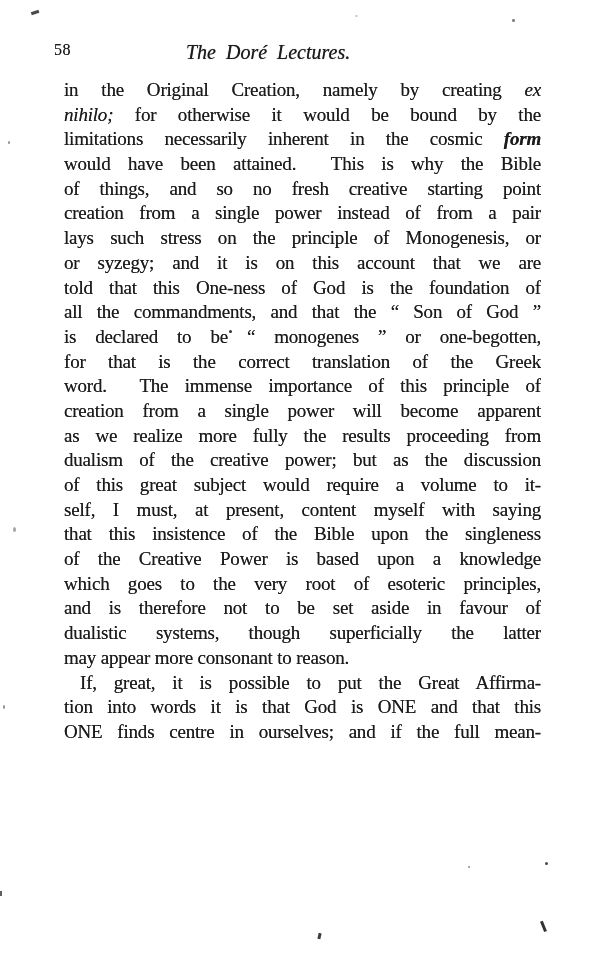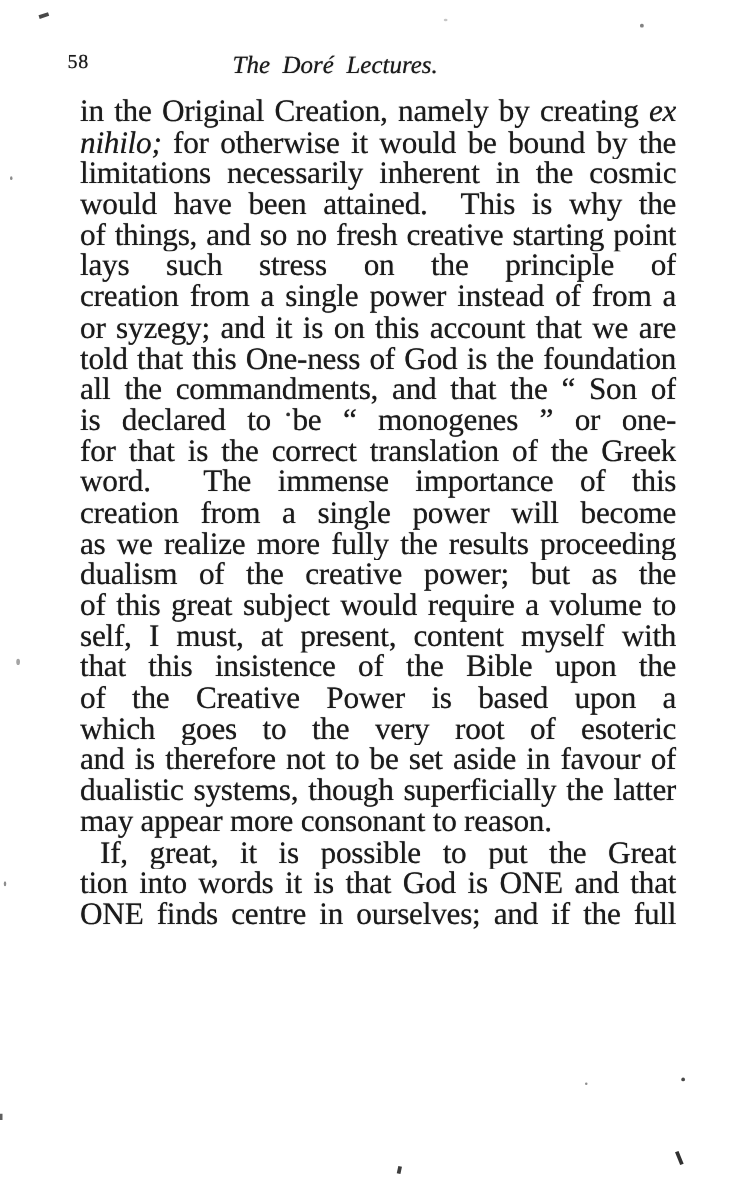--- a/index.html
+++ b/index.html
@@ -18,21 +18,21 @@
     text-shadow:0 0 0.6px rgba(27,27,27,0.7);
   }
   .hdr-title {
     position:absolute; left:186px; top:41px;
     font-size:20px; font-style:italic; word-spacing:5px;
     text-shadow:0 0 0.7px rgba(27,27,27,0.8);
     text-align:center;
   }
   .body-text {
     position:absolute; left:64px; top:78px; width:477px;
-    font-size:25px; line-height:24.7px; letter-spacing:-0.2px;
+    font-size:19px; line-height:24.7px; letter-spacing:-0.2px;
     text-shadow:0 0 0.6px rgba(27,27,27,0.75);
   }
   .line {
     height:24.7px; overflow:hidden;
     text-align:justify; text-align-last:justify;
   }
   .line.lastline { text-align-last:left; }
   .line.firstline { text-indent:16px; }
   .it { font-style:italic; }
   .bd { font-weight:bold; }
@@ -45,22 +45,22 @@
 <div class="hdr-num">58</div>
 
 <div class="hdr-title">The Doré Lectures.</div>
 
 <div class="body-text" id="body-text">
     <div class="line"><span>in the Original Creation, namely by creating </span><span class="it">ex</span></div>
     <div class="line"><span class="it">nihilo;</span><span> for otherwise it would be bound by the</span></div>
     <div class="line"><span>limitations necessarily inherent in the cosmic </span><span class="it bd">form</span></div>
     <div class="line"><span>would have been attained.&nbsp; This is why the Bible</span></div>
     <div class="line"><span>of things, and so no fresh creative starting point</span></div>
+    <div class="line"><span>creation from a single power instead of from a pair</span></div>
     <div class="line"><span>lays such stress on the principle of Monogenesis, or</span></div>
-    <div class="line"><span>creation from a single power instead of from a pair</span></div>
     <div class="line"><span>or syzegy; and it is on this account that we are</span></div>
     <div class="line"><span>told that this One-ness of God is the foundation of</span></div>
     <div class="line"><span>all the commandments, and that the “ Son of God ”</span></div>
     <div class="line"><span>is declared to be “ monogenes ” or one-begotten,</span></div>
     <div class="line"><span>for that is the correct translation of the Greek</span></div>
     <div class="line"><span>word.&nbsp; The immense importance of this principle of</span></div>
     <div class="line"><span>creation from a single power will become apparent</span></div>
     <div class="line"><span>as we realize more fully the results proceeding from</span></div>
     <div class="line"><span>dualism of the creative power; but as the discussion</span></div>
     <div class="line"><span>of this great subject would require a volume to it-</span></div>

